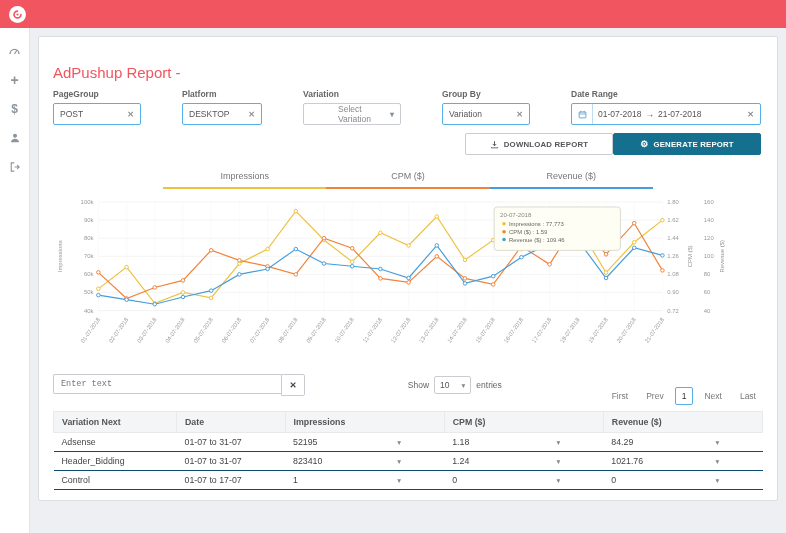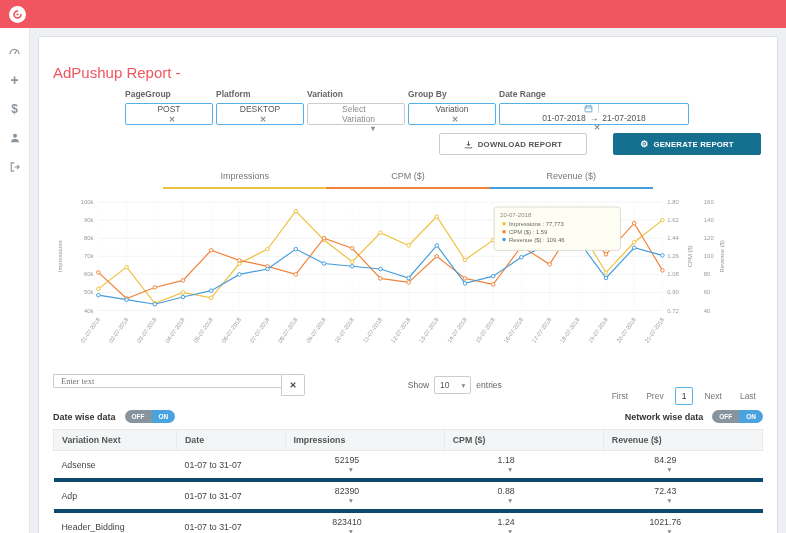--- a/index.html
+++ b/index.html
@@ -7,56 +7,56 @@
   html,body{margin:0;padding:0}
   body{width:786px;height:533px;overflow:hidden;background:#edeff2;font-family:"Liberation Sans",sans-serif;}
   .topbar{height:28px;background:var(--brand);display:flex;align-items:center;padding:0 9px;}
   .logo{width:17px;height:17px;border-radius:50%;background:#fff;display:flex;align-items:center;justify-content:center;}
   .layout{display:flex;height:505px;}
   .sidebar{width:30px;background:#fff;border-right:1px solid #e2e4e6;display:flex;flex-direction:column;align-items:center;padding-top:16px;gap:15px;}
   .sb-icon{width:14px;height:14px;color:#8d959c;display:flex;align-items:center;justify-content:center;font-size:12px;cursor:pointer;}
   .main{flex:1;padding:8px 8px 0;}
   .card{background:#fff;border:1px solid #dcdfe2;border-radius:2px;padding:9px 14px 10px;}
   .title{color:var(--brand);font-size:15px;margin:18px 0 8px;font-weight:normal;}
-  .filters{display:flex;justify-content:center;gap:3px;padding-right:2px;}
+  .filters{display:flex;justify-content:space-between;gap:3px;padding-right:2px;}
   .filter{display:flex;flex-direction:column;gap:4px;}
   .flabel{font-size:8.5px;color:#666;font-weight:bold;}
-  .fbox{height:22px;border:1px solid var(--accent);border-radius:2px;display:flex;align-items:center;justify-content:space-between;padding:0 6px;font-size:8.5px;color:#555;background:#fff;cursor:pointer;flex-direction:column;}
+  .fbox{height:22px;border:1px solid var(--accent);border-radius:2px;display:flex;align-items:center;justify-content:space-between;padding:0 6px;font-size:8.5px;color:#555;background:#fff;cursor:pointer;}
   .fbox.gray{border-color:#c9cdd1;color:#888;padding-left:34px;}
   .fx{color:#8a9097;font-size:8px;margin-left:6px;font-weight:bold;}
-  .w-pg{width:88px}.w-pf{width:88px}.w-vr{width:98px}.w-gb{width:88px}.w-dr{width:190px}
+  .w-pg{width:88px}.w-pf{width:80px}.w-vr{width:98px}.w-gb{width:88px}.w-dr{width:190px}
   .cal{display:flex;align-items:center;color:#5d9fd0;border-right:1px solid #bcdcf3;padding-right:5px;margin-right:5px;height:100%;}
   .drtext{flex:1;display:flex;align-items:center;gap:4px;color:#555;}
-  .btnrow{display:flex;justify-content:flex-end;gap:26px;margin-top:8px;padding-right:2px;}
+  .btnrow{display:flex;justify-content:flex-end;gap:0;margin-top:8px;padding-right:2px;}
   .btn{height:22px;display:flex;align-items:center;justify-content:center;gap:5px;font-size:7.8px;font-weight:bold;border-radius:2px;cursor:pointer;letter-spacing:.2px;}
   .btn-outline{width:148px;border:1px solid #c9cdd1;background:#fff;color:#555;}
   .btn-primary{width:148px;border:1px solid var(--teal);background:var(--teal);color:#fff;}
   .tabs{display:flex;width:69%;margin:11px auto 0;}
   .tab{flex:1;text-align:center;font-size:9px;color:#777;padding:5px 0 6px;border-bottom:2px solid #ccc;cursor:pointer;}
   .chart-wrap{margin-top:3px;height:172px;}
   .chart{width:100%;height:100%;display:block;}
   .controls{display:flex;align-items:center;justify-content:space-between;margin-top:1px;}
   .search{display:flex;}
-  .search input{width:228px;height:14px;border:1px solid #c9cdd1;border-right:none;border-radius:2px 0 0 2px;padding:0 7px;font-size:8.5px;color:#555;outline:none;font-family:Liberation Serif, serif;}
+  .search input{width:228px;height:20px;border:1px solid #c9cdd1;border-right:none;border-radius:2px 0 0 2px;padding:0 7px;font-size:8.5px;color:#555;outline:none;font-family:Liberation Mono, monospace;}
   .clear-btn{width:24px;height:22px;border:1px solid #c9cdd1;background:#fff;display:flex;align-items:center;justify-content:center;font-size:8.5px;font-weight:bold;color:#444;cursor:pointer;border-radius:0 2px 2px 0;}
   .show-entries{display:flex;align-items:center;gap:5px;font-size:8.5px;color:#666;}
   .entries-box{border:1px solid #c9cdd1;border-radius:2px;height:18px;display:flex;align-items:center;gap:4px;padding:0 5px;font-size:8.5px;color:#555;cursor:pointer;}
   .pagination{display:flex;align-items:center;gap:4px;font-size:8.5px;color:#777;margin-top:22px;}
   .page-btn{padding:3px 6px;cursor:pointer;border:1px solid transparent;border-radius:2px;}
   .page-btn.active{border-color:var(--accent);color:#333;background:#fff;}
   .toggles{display:flex;justify-content:space-between;align-items:center;margin-top:5px;}
   .toggle-group{display:flex;align-items:center;gap:9px;}
   .tlabel{font-size:9px;font-weight:bold;color:#333;}
   .toggle{display:flex;border-radius:9px;overflow:hidden;font-size:6.5px;font-weight:bold;cursor:pointer;}
   .tg-off{background:#87949d;color:#fff;padding:3px 7px;}
   .tg-on{background:#4aa3df;color:#fff;padding:3px 7px;}
   table{width:100%;border-collapse:collapse;margin-top:6px;}
   th{background:#f4f5f6;border:1px solid #e7e9eb;color:#555;font-size:8.8px;text-align:left;padding:5px 8px;font-weight:bold;}
-  td{border-bottom:4px solid #0c4a6e;color:#444;font-size:8.8px;padding:4px 8px;}
-  .cellflex{display:flex;justify-content:space-between;align-items:center;max-width:108px;flex-direction:column;}
+  td{border-bottom:1px solid #0c4a6e;color:#444;font-size:8.8px;padding:4px 8px;}
+  .cellflex{display:flex;justify-content:space-between;align-items:center;max-width:108px;}
   .caret{color:#888;font-size:7.5px;cursor:pointer;margin-left:8px;}
 </style>
 </head>
 <body>
 
 <div class="topbar">
   <div class="logo">
     <svg width="11" height="11" viewBox="0 0 16 16">
         <path d="M8 3a5 5 0 1 0 5 5" fill="none" stroke="#f1555f" stroke-width="2.4" stroke-linecap="round"></path>
         <circle cx="8" cy="8" r="1.6" fill="#f1555f"></circle>
@@ -333,36 +333,20 @@
         </div>
         <div class="pagination">
             <span class="page-btn">First</span>
             <span class="page-btn">Prev</span>
             <span class="page-btn active">1</span>
             <span class="page-btn">Next</span>
             <span class="page-btn">Last</span>
           </div>
       </div>
 
-      <div class="toggles">
-        <div class="toggle-group">
-          <span class="tlabel">Date wise data</span>
-          <span class="toggle">
-            <span class="tg-off">OFF</span>
-            <span class="tg-on">ON</span>
-          </span>
-        </div>
-        <div class="toggle-group">
-          <span class="tlabel">Network wise data</span>
-          <span class="toggle">
-            <span class="tg-off">OFF</span>
-            <span class="tg-on">ON</span>
-          </span>
-        </div>
-      </div>
 
       <table>
         <thead>
           <tr>
             <th style="width:17%">Variation Next</th>
             <th style="width:15%">Date</th>
             <th style="width:22%">Impressions</th>
             <th style="width:22%">CPM ($)</th>
             <th style="width:22%">Revenue ($)</th>
           </tr>
@@ -384,42 +368,20 @@
                 </div>
               </td>
               <td>
                 <div class="cellflex">
                   <span>84.29</span>
                   <span class="caret">▾</span>
                 </div>
               </td>
             </tr>
             <tr>
-              <td>Adp</td>
-              <td>01-07 to 31-07</td>
-              <td>
-                <div class="cellflex">
-                  <span>82390</span>
-                  <span class="caret">▾</span>
-                </div>
-              </td>
-              <td>
-                <div class="cellflex">
-                  <span>0.88</span>
-                  <span class="caret">▾</span>
-                </div>
-              </td>
-              <td>
-                <div class="cellflex">
-                  <span>72.43</span>
-                  <span class="caret">▾</span>
-                </div>
-              </td>
-            </tr>
-            <tr>
               <td>Header_Bidding</td>
               <td>01-07 to 31-07</td>
               <td>
                 <div class="cellflex">
                   <span>823410</span>
                   <span class="caret">▾</span>
                 </div>
               </td>
               <td>
                 <div class="cellflex">

